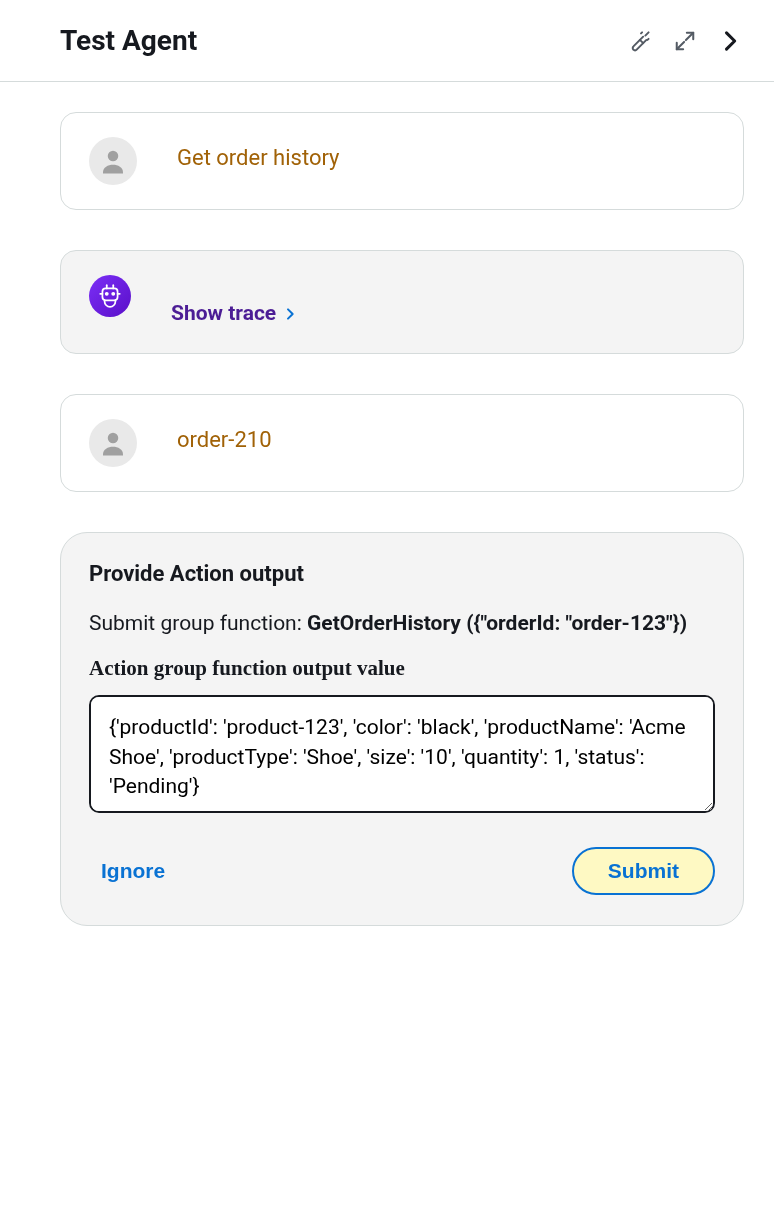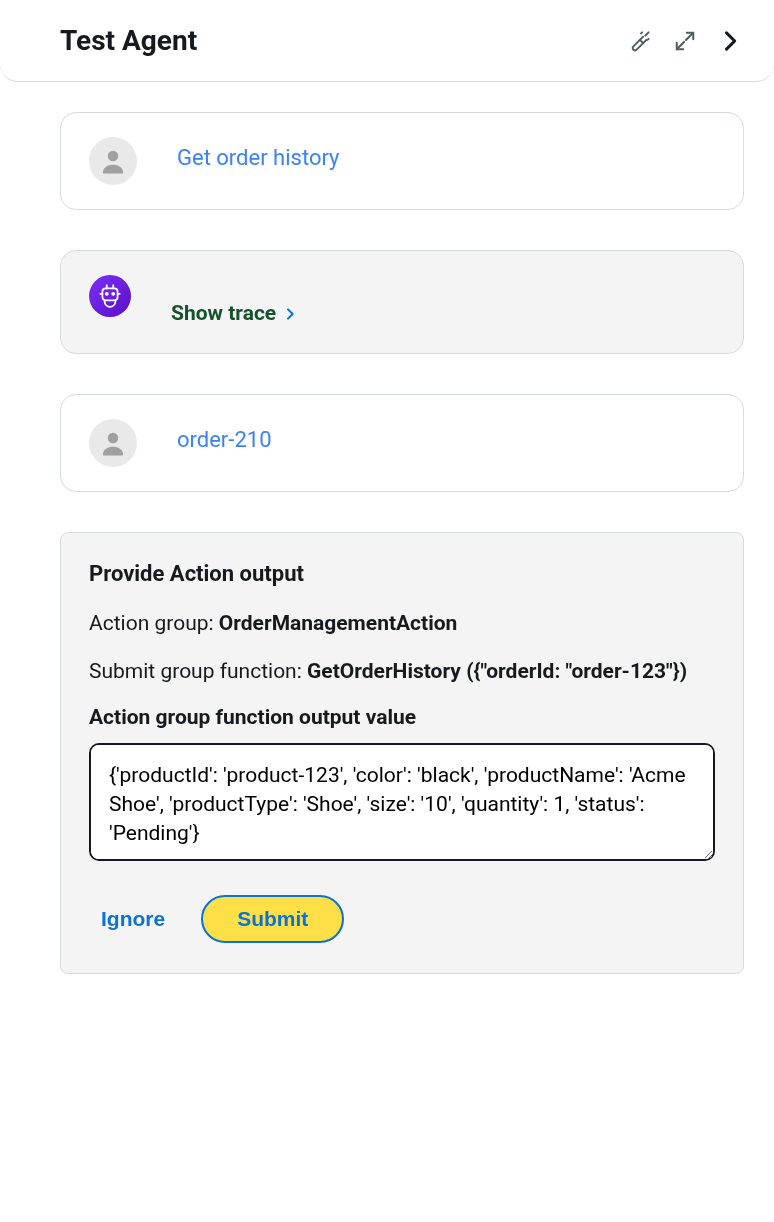--- a/index.html
+++ b/index.html
@@ -8,21 +8,20 @@
     background: #fff;
     color: #16191f;
     width: 774px;
   }
   .header {
     display: flex;
     align-items: center;
     justify-content: space-between;
     padding: 24px 30px 24px 60px;
     border-bottom: 1px solid #d5dbdb;
-    border-radius: 18px;
   }
   .header-title {
     font-size: 28px;
     font-weight: 700;
   }
   .header-icons {
     display: flex;
     align-items: center;
     gap: 20px;
   }
@@ -63,93 +62,94 @@
     display: flex;
     align-items: center;
     justify-content: center;
     flex-shrink: 0;
   }
   .avatar-agent svg { display:block; }
   .msg-body {
     flex: 1;
     font-size: 22px;
     line-height: 1.4;
-    color: #3b82f6;
+    color: #a16207;
     padding-top: 6px;
   }
   .msg.agent .msg-body { color: #3b3f44; }
   .show-trace {
     display: inline-flex;
     align-items: center;
     gap: 6px;
-    color: #14532d;
+    color: #4c1d95;
     font-weight: 700;
     font-size: 21px;
     margin-top: 18px;
     cursor: pointer;
   }
   .show-trace svg { display:inline-block; }
   .action-panel {
     border: 1px solid #d5dbdb;
     background: #f4f4f4;
-    border-radius: 8px;
+    border-radius: 27px;
     padding: 28px 28px 30px 28px;
   }
   .action-title {
     font-size: 22px;
     font-weight: 700;
     margin-bottom: 22px;
   }
   .action-row {
     font-size: 21px;
     line-height: 1.45;
     margin-bottom: 18px;
   }
   .action-row .lbl { font-weight: 400; }
   .action-row .val { font-weight: 700; }
   .output-label {
     font-size: 21px;
     font-weight: 700;
     margin-top: 6px;
     margin-bottom: 14px;
+    font-family: Liberation Serif, serif;
   }
   .output-textarea {
     width: 100%;
     min-height: 118px;
     border: 2px solid #16191f;
     border-radius: 10px;
     background: #fff;
     padding: 16px 18px;
     font-size: 21px;
     font-family: inherit;
     line-height: 1.4;
     resize: both;
     outline: none;
   }
   .action-buttons {
     display: flex;
-    justify-content: flex-start;
+    justify-content: space-between;
     align-items: center;
     gap: 24px;
     margin-top: 30px;
   }
   .btn-link {
     color: #0972d3;
     font-weight: 700;
     font-size: 21px;
     background: none;
     border: none;
     cursor: pointer;
     padding: 10px 12px;
   }
   .btn-outline {
     color: #0972d3;
     font-weight: 700;
     font-size: 21px;
-    background: #fde047;
+    background: #fef9c3;
     border: 2px solid #0972d3;
     border-radius: 999px;
     padding: 10px 34px;
     cursor: pointer;
   }
 </style>
 </head>
 <body>
 
 <div class="header">
@@ -221,23 +221,20 @@
         <circle cx="12" cy="8" r="4.2"></circle>
         <path d="M4 21c0-4 4-6 8-6s8 2 8 6v1H4z"></path>
       </svg>
     </div>
     <div class="msg-body">order-210</div>
   </div>
 
   <div class="action-panel">
     <div class="action-title">Provide Action output</div>
     <div class="action-row">
-      <span class="lbl">Action group: </span><span class="val">OrderManagementAction</span>
-    </div>
-    <div class="action-row">
       <span class="lbl">Submit group function: </span><span class="val">GetOrderHistory ({"orderId: "order-123"})</span>
     </div>
     <div class="output-label">Action group function output value</div>
     <textarea class="output-textarea" style="">{'productId': 'product-123', 'color': 'black', 'productName': 'Acme Shoe', 'productType': 'Shoe', 'size': '10', 'quantity': 1, 'status': 'Pending'}</textarea>
     <div class="action-buttons">
       <button class="btn-link">Ignore</button>
       <button class="btn-outline">Submit</button>
     </div>
   </div>
 

